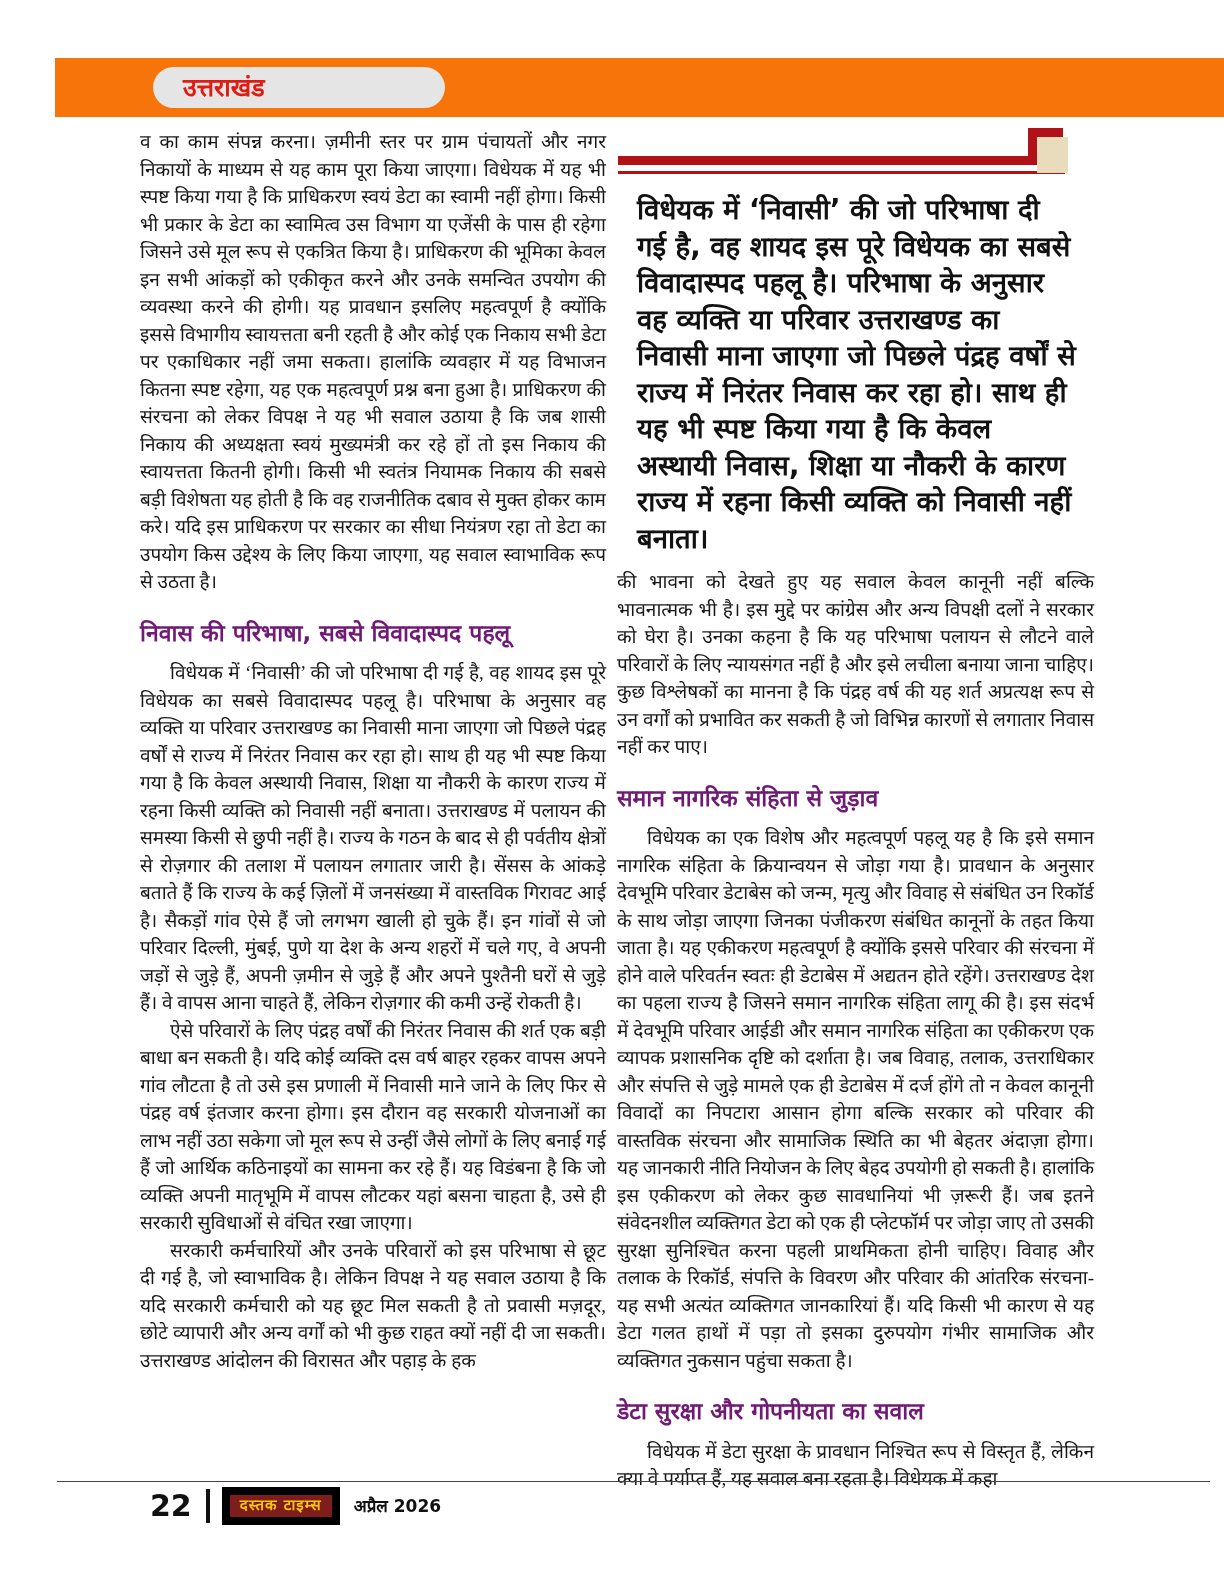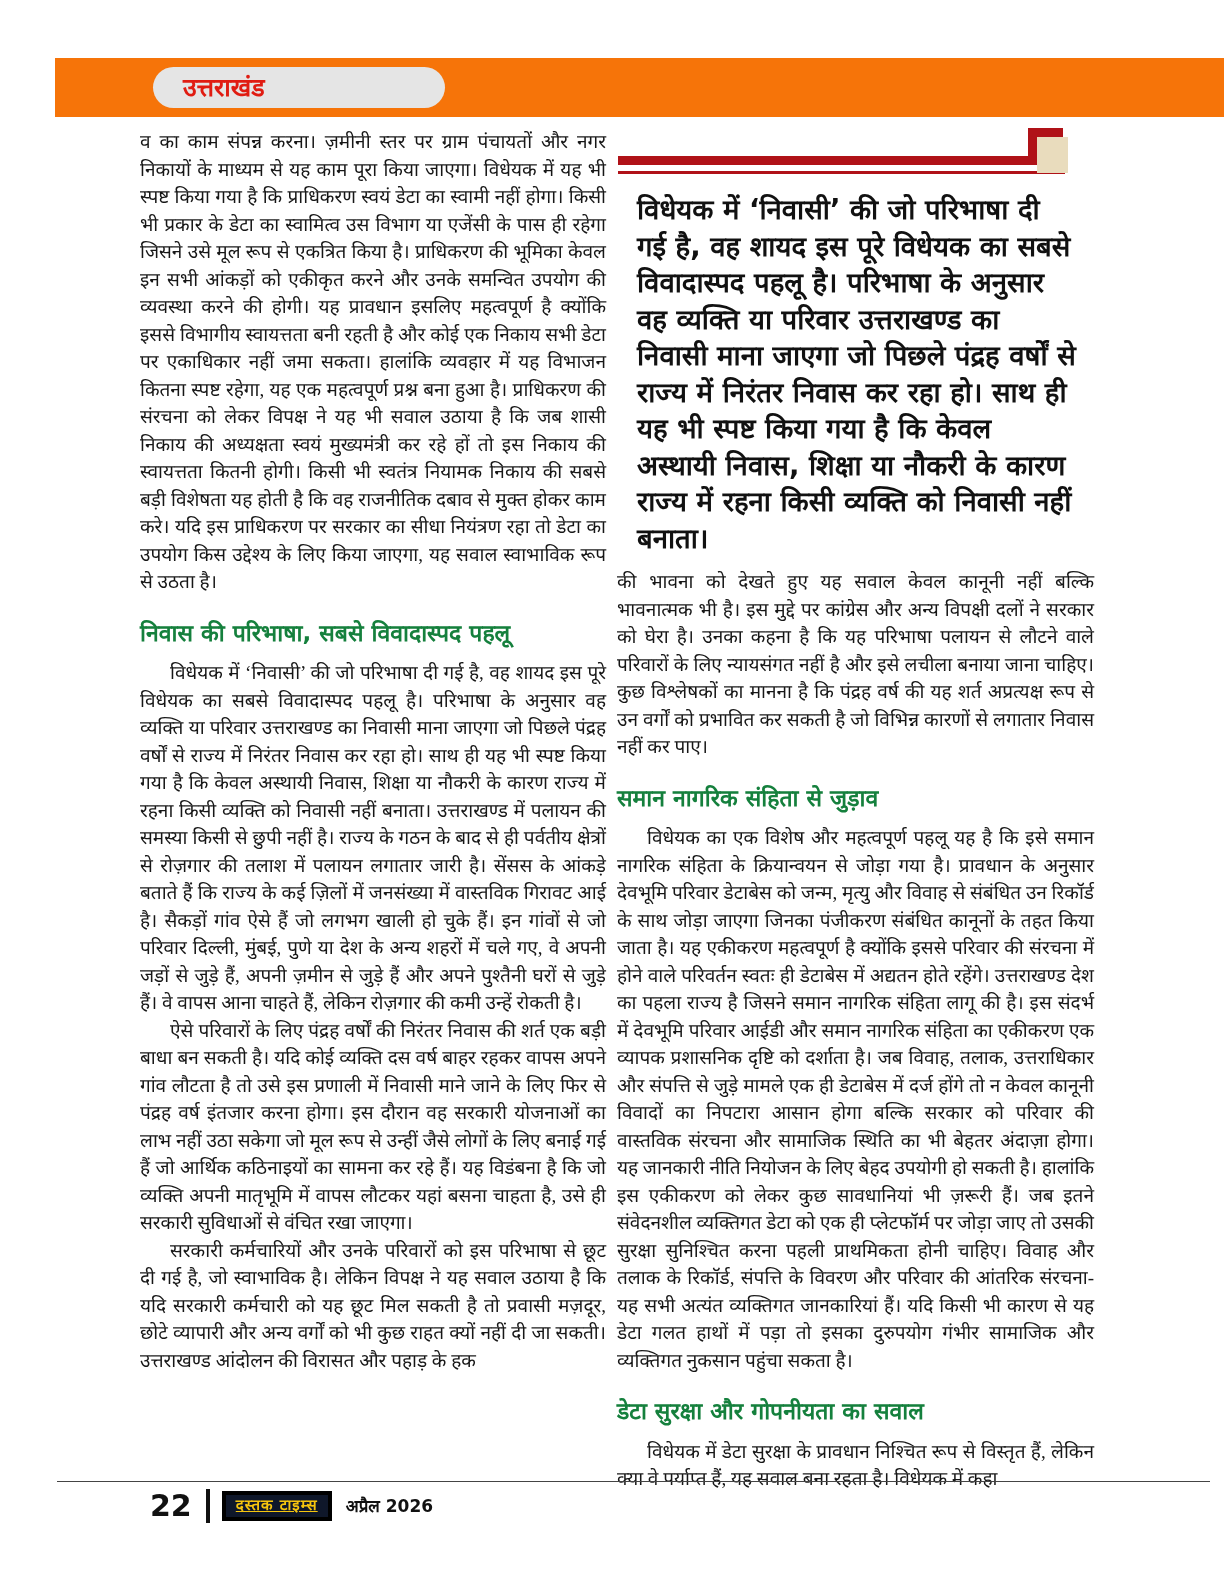--- a/index.html
+++ b/index.html
@@ -33,21 +33,21 @@
   .col-right{left:617px;width:477px;}
   .col p{
     margin:0;
     font-size:19px;line-height:27.5px;
     text-align:justify;
   }
   .col p.ind{text-indent:30px;}
   .col h2{
     margin:24px 0 12px 0;
     font-family:"DejaVu Sans","Liberation Sans",sans-serif;
-    font-size:23px;font-weight:700;color:#15803d;
+    font-size:23px;font-weight:700;color:#701a75;
     line-height:1.2;
   }
   
   .pq-deco{position:relative;height:46px;}
   .pq-bar{position:absolute;left:1px;top:28px;width:412px;height:9px;background:#b01218;}
   .pq-step-v{position:absolute;left:411px;top:0;width:11px;height:37px;background:#b01218;}
   .pq-step-h{position:absolute;left:411px;top:0;width:35px;height:9px;background:#b01218;}
   .pq-thin{position:absolute;left:1px;top:43px;width:447px;height:2.5px;background:#b01218;}
   .pq-square{position:absolute;left:420px;top:9px;width:31px;height:36px;background:#e9dcbd;}
   .pullquote{
@@ -65,27 +65,26 @@
     position:absolute;left:150px;top:1486px;height:40px;
     display:flex;align-items:center;
   }
   .page-num{
     font-family:"DejaVu Sans","Liberation Sans",sans-serif;
     font-weight:700;font-size:30px;color:#111;line-height:1;
   }
   .foot-vbar{display:inline-block;width:4px;height:34px;background:#111;margin:0 12px 0 14px;}
   .mag-logo{
     display:inline-block;
-    background:#0f172a;border:4px solid #000000;
+    background:#7f1d1d;border:8px solid #000000;
     color:#f6c50e;
     font-family:"DejaVu Sans","Liberation Sans",sans-serif;
     font-weight:700;font-size:15px;line-height:1;
     padding:3px 10px 4px 10px;
     letter-spacing:1px;
-    text-decoration:underline;
   }
   .issue-date{
     margin-left:14px;
     font-family:"DejaVu Sans","Liberation Sans",sans-serif;
     font-weight:700;font-size:17px;color:#111;line-height:1;
   }
 </style>
 </head>
 <body>
 

